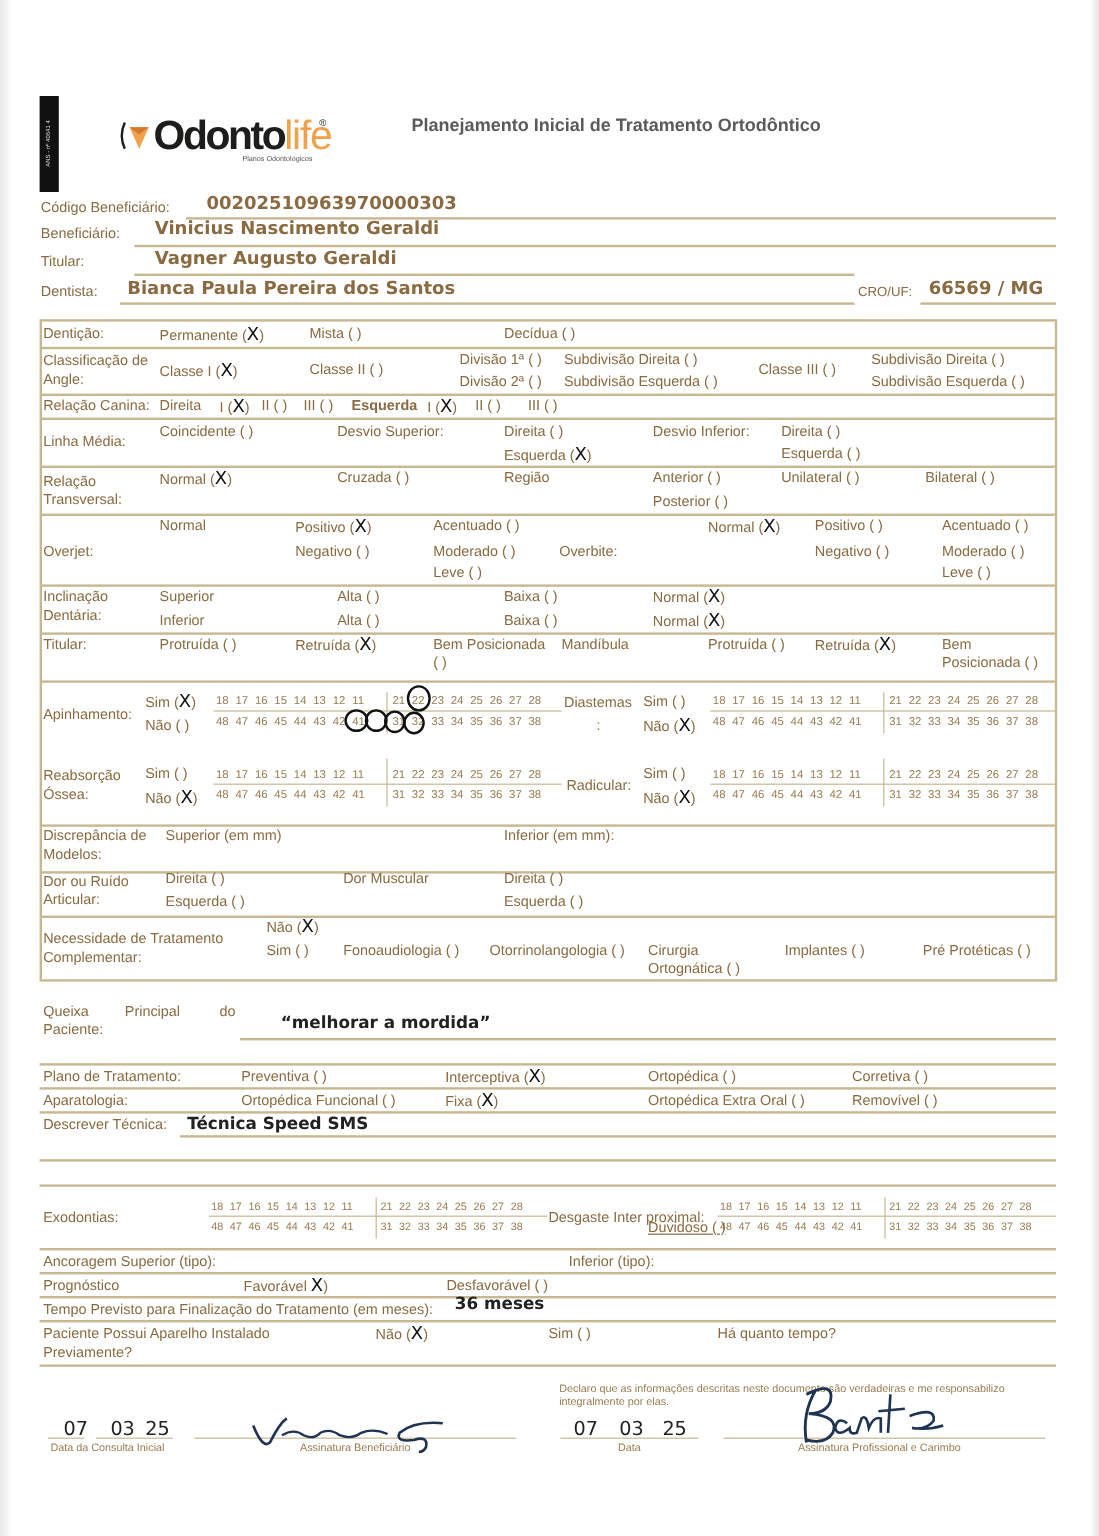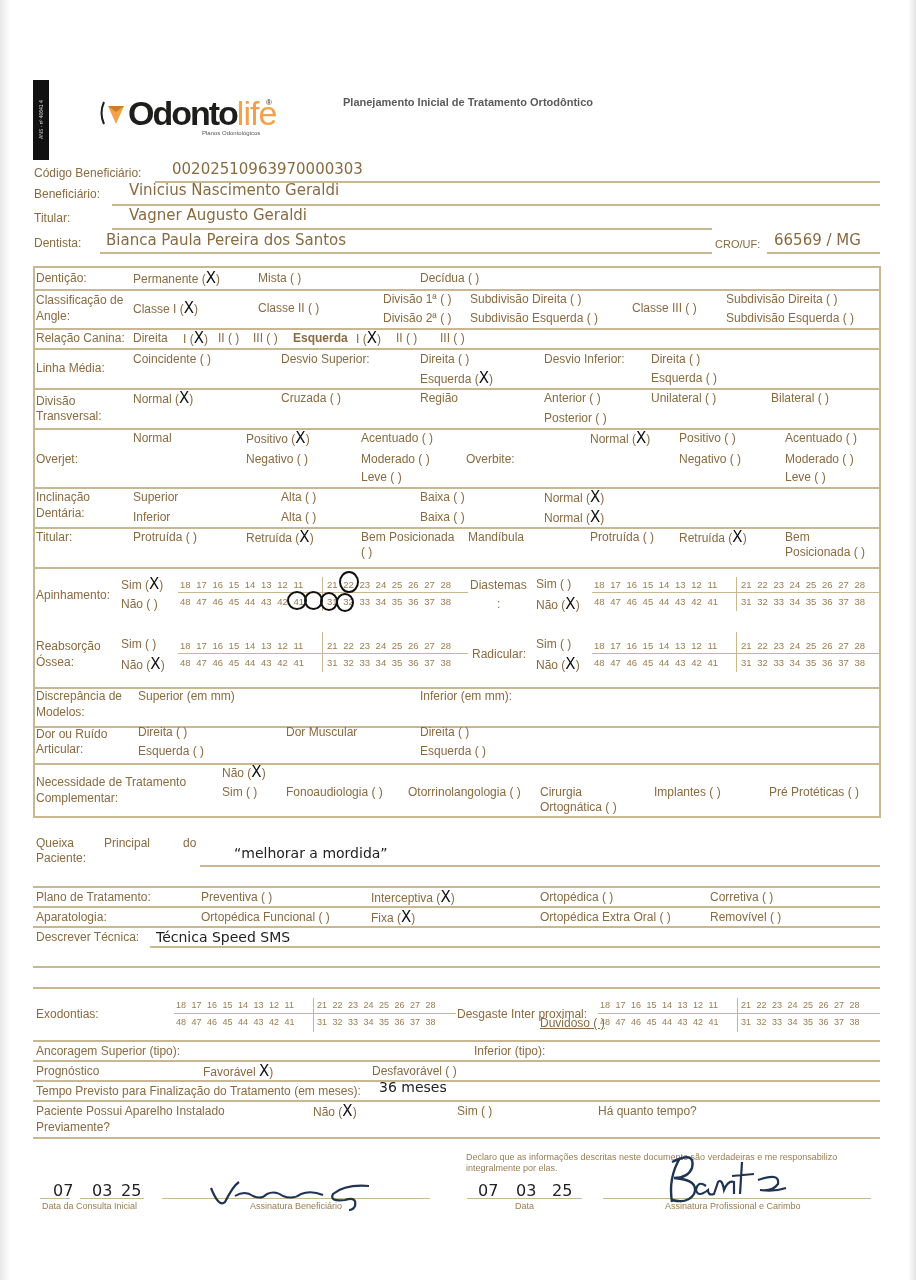--- a/index.html
+++ b/index.html
@@ -8,22 +8,22 @@
   .page { position: absolute; left: 0; top: 0; width: 916px; height: 1280px; background: #fff; }
   .edge-l { position: absolute; left: 0; top: 0; width: 10px; height: 1280px; background: linear-gradient(to right, #e8e8e8, #fff); }
   .edge-r { position: absolute; right: 0; top: 0; width: 8px; height: 1280px; background: linear-gradient(to left, #e4e4e4, #fff); }
   .ans-bar { position: absolute; left: 33px; top: 80px; width: 16px; height: 80px; background: #111; color: #ddd; font-size: 5px; writing-mode: vertical-rl; transform: rotate(180deg); text-align: center; line-height: 16px; }
   .logo { position: absolute; left: 98px; top: 94px; width: 180px; height: 50px; }
   .logo .mark { position: absolute; left: 0; top: 4px; width: 30px; height: 30px; }
   .logo .brand { position: absolute; left: 30px; top: 0; font-size: 34px; font-weight: bold; letter-spacing: -2px; color: #1d1d1b; font-family: "Liberation Sans", sans-serif; }
   .logo .brand .life { color: #f0a14a; font-weight: normal; letter-spacing: -1px; }
   .logo .reg { position: absolute; left: 168px; top: 4px; font-size: 8px; color: #1d1d1b; }
   .logo .sub { position: absolute; left: 104px; top: 36px; font-size: 6px; color: #555; }
-  .title { position: absolute; left: 343px; top: 96px; font-size: 11px; font-weight: bold; color: #5a5a5a; }
-  .hw { color: #222; font-family: "DejaVu Sans", sans-serif; }
+  .title { position: absolute; left: 343px; top: 96px; font-size: 15px; font-weight: bold; color: #5a5a5a; }
+  .hw { color: #222; font-family: "DejaVu Sans", sans-serif; font-weight: bold; }
 
   .box { position: absolute; border: 2px solid #c9b791; left: 33px; }
   .row { position: absolute; left: 0; right: 0; border-top: 2px solid #c9b791; }
   .t { position: absolute; font-size: 12px; color: #8a6a40; white-space: nowrap; line-height: 14px; }
   .x { font-size: 15px; color: #111; font-family: "DejaVu Sans", sans-serif; }
   .teeth { position: absolute; font-size: 9.5px; color: #9a7c50; }
   .teeth .r { position: absolute; white-space: nowrap; letter-spacing: 0px; word-spacing: 3px; }
   .teeth .hl { position: absolute; height: 0; border-top: 1.2px solid #c9b791; }
   .teeth .vl { position: absolute; width: 0; border-left: 1.2px solid #c9b791; }
   .circ { position: absolute; border: 2.5px solid #111; border-radius: 50%; }
@@ -115,21 +115,21 @@
 
   <div class="t" style="left:36px;top:361px;">Linha Média:</div>
   <div class="t" style="left:133px;top:352px;">Coincidente (   )</div>
   <div class="t" style="left:281px;top:352px;">Desvio Superior:</div>
   <div class="t" style="left:420px;top:352px;">Direita (   )</div>
   <div class="t" style="left:420px;top:371px;"><span>Esquerda (</span><span class="x">X</span><span>)</span></div>
   <div class="t" style="left:544px;top:352px;">Desvio Inferior:</div>
   <div class="t" style="left:651px;top:352px;">Direita (   )</div>
   <div class="t" style="left:651px;top:371px;">Esquerda (   )</div>
 
-  <div class="t" style="left:36px;top:394px;">Divisão</div>
+  <div class="t" style="left:36px;top:394px;">Relação</div>
   <div class="t" style="left:36px;top:409px;">Transversal:</div>
   <div class="t" style="left:133px;top:391px;"><span>Normal (</span><span class="x">X</span><span>)</span></div>
   <div class="t" style="left:281px;top:391px;">Cruzada (   )</div>
   <div class="t" style="left:420px;top:391px;">Região</div>
   <div class="t" style="left:544px;top:391px;">Anterior (   )</div>
   <div class="t" style="left:544px;top:411px;">Posterior (   )</div>
   <div class="t" style="left:651px;top:391px;">Unilateral (   )</div>
   <div class="t" style="left:771px;top:391px;">Bilateral (   )</div>
 
   <div class="t" style="left:36px;top:452px;">Overjet:</div>

